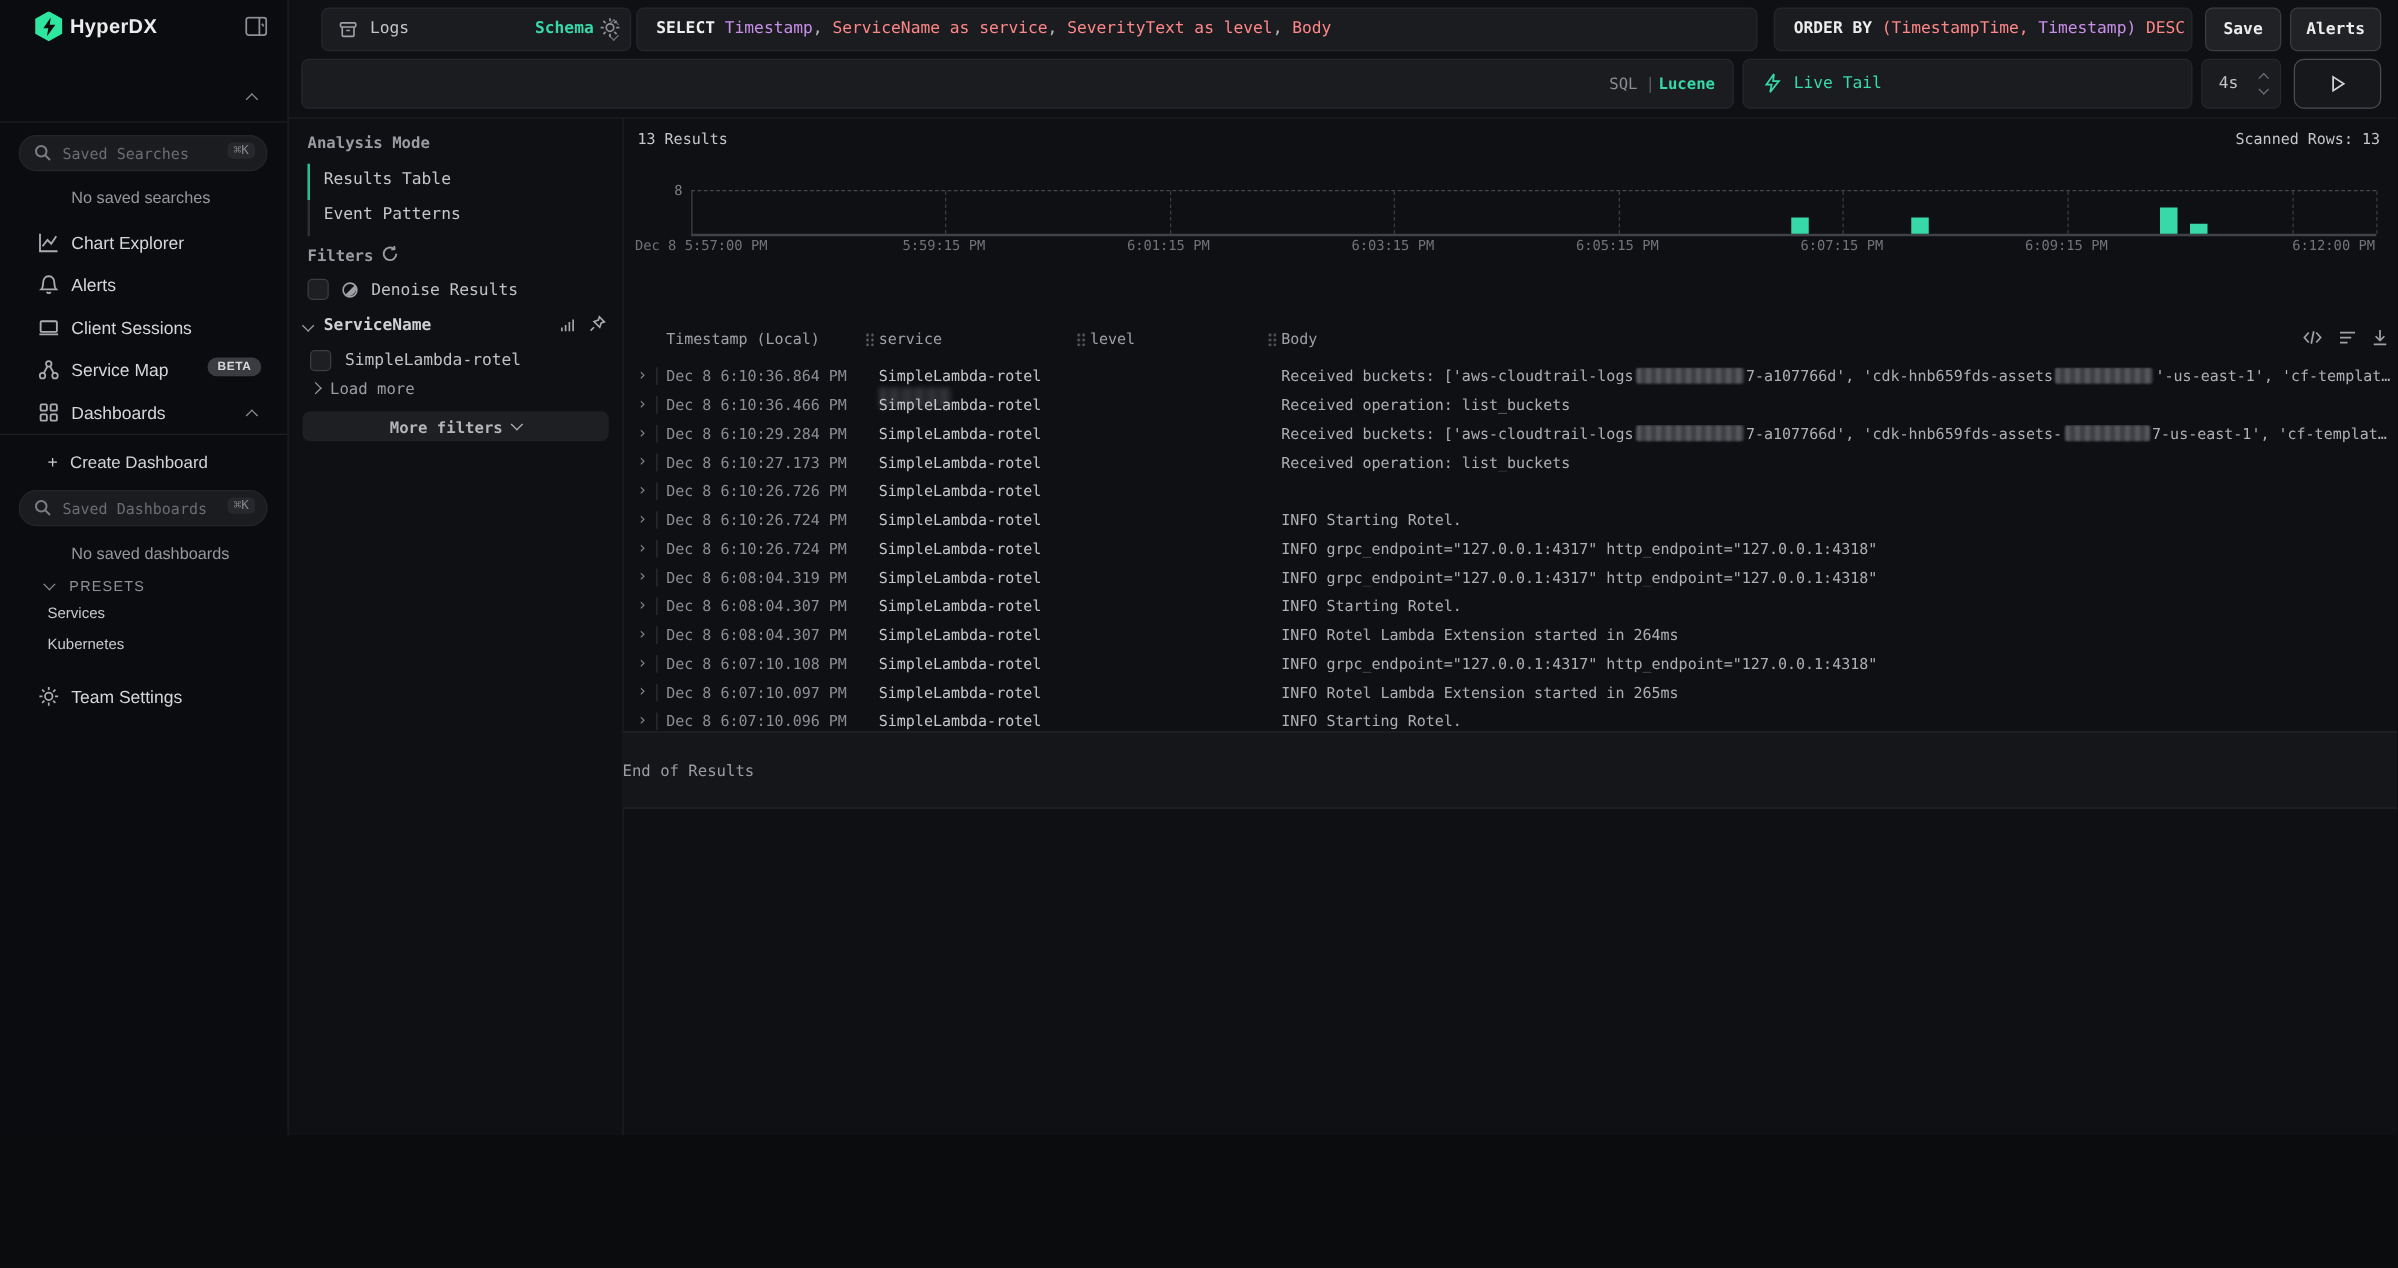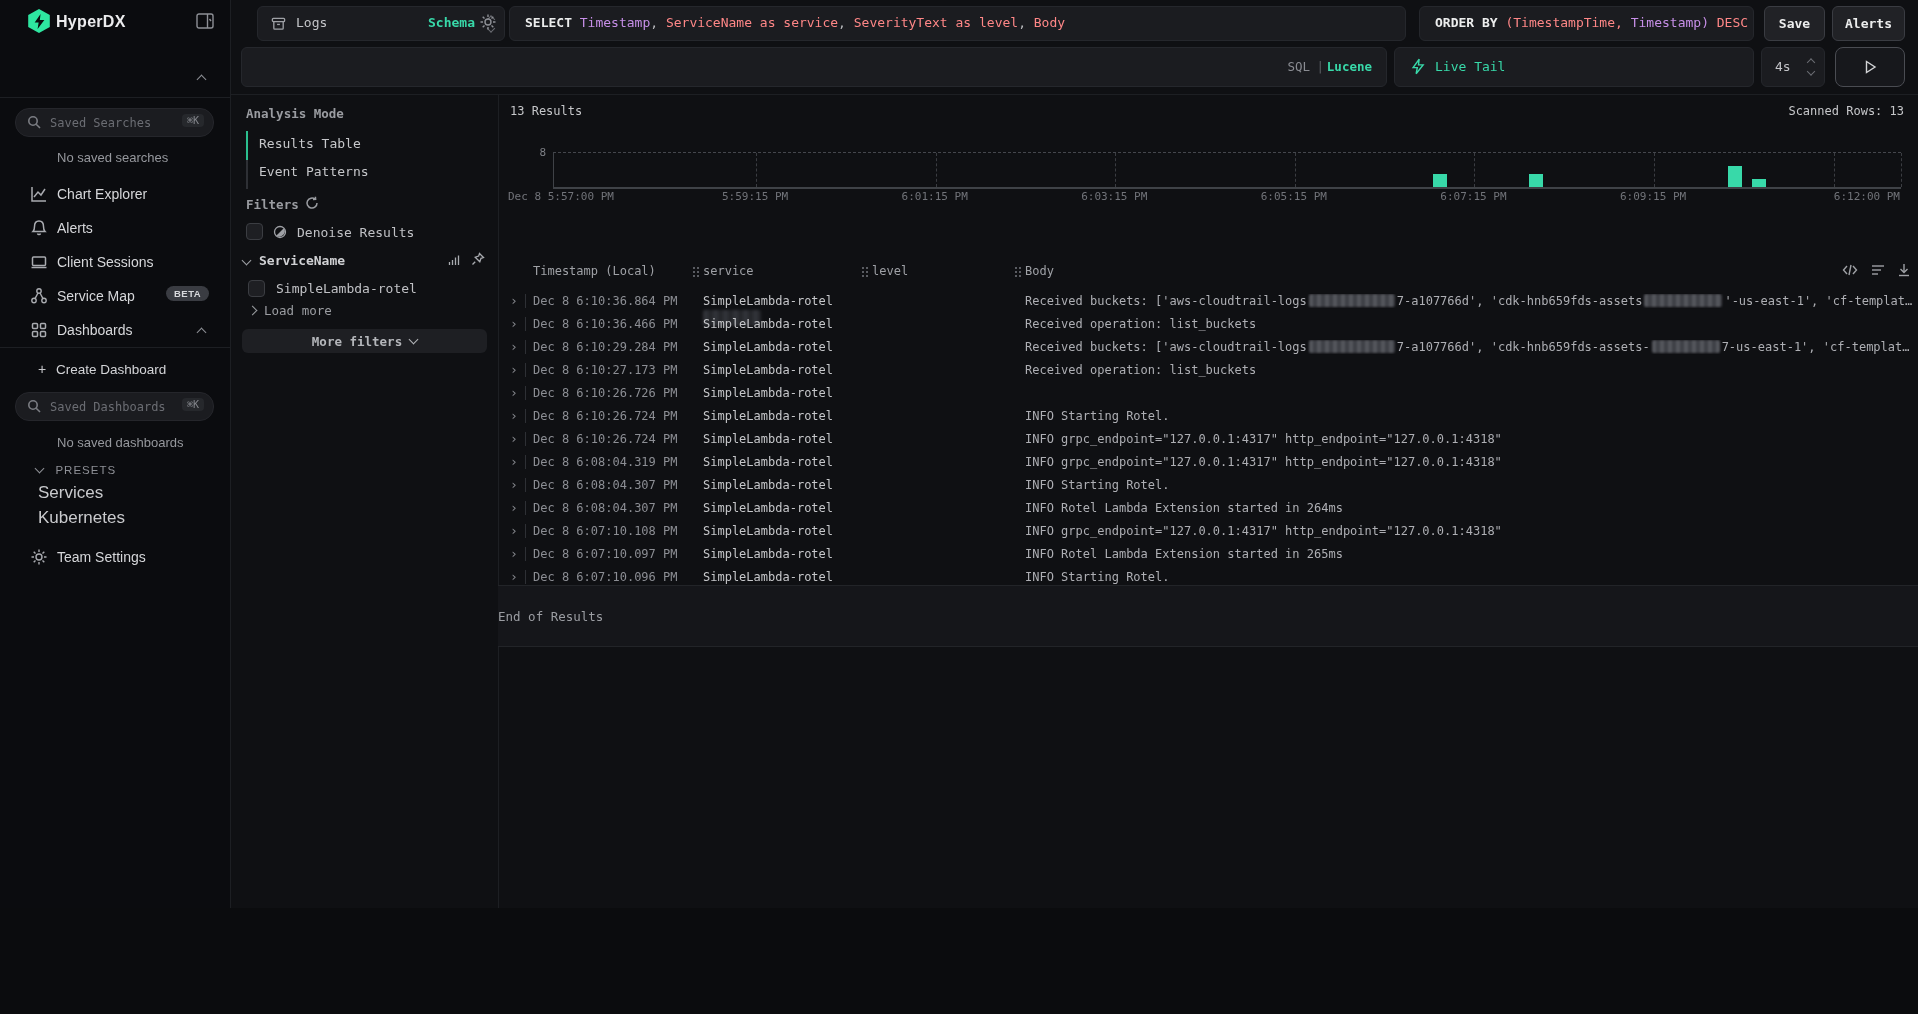--- a/index.html
+++ b/index.html
@@ -25,21 +25,21 @@
   .pill-input input::placeholder{color:#6b6d73;}
   .kbd{position:absolute;right:9px;top:5px;background:#26282c;border-radius:4px;padding:1px 5px;font-size:10px;color:#84868c;
        font-family:"DejaVu Sans Mono",monospace;}
   .mag{position:absolute;left:11px;top:6px;width:14px;height:14px;color:#7b7d83;}
   .muted-note{position:absolute;left:57px;font-size:13px;color:#96989d;}
   .beta{position:absolute;left:166px;top:1px;background:#3a3c42;color:#d8d9dc;font-size:9.5px;font-weight:bold;
         border-radius:9px;padding:2px 8px;letter-spacing:.5px;}
   .chev{display:inline-block;width:6px;height:6px;border-right:1.5px solid currentColor;border-bottom:1.5px solid currentColor;}
   .chev-up{transform:rotate(-135deg);} .chev-down{transform:rotate(45deg);} .chev-right{transform:rotate(-45deg);}
   .presets-lb{font-size:11.5px;letter-spacing:1px;color:#8e9096;}
-  .preset-item{position:absolute;left:38px;font-size:17px;color:#c9cacd;}
+  .preset-item{position:absolute;left:38px;font-size:12px;color:#c9cacd;}
   .help-circle{position:absolute;left:15px;top:932px;width:26px;height:26px;border:1px solid #33353a;border-radius:50%;
         color:#9fa1a6;font-weight:bold;font-size:13px;display:flex;align-items:center;justify-content:center;}
   .user-card{position:absolute;left:0;top:966px;width:206px;height:44px;border:1px solid #2c2e33;border-radius:10px;background:#701a75;}
   .avatar{position:absolute;left:10px;top:8px;width:27px;height:27px;border-radius:50%;background:#14453a;color:#38d9a9;
         font-size:11px;font-weight:bold;display:flex;align-items:center;justify-content:center;}
   .user-name{position:absolute;left:50px;top:6px;font-size:13px;font-weight:bold;color:#e6e7e9;}
   .user-org{position:absolute;left:50px;top:22px;font-size:12px;color:#9b9da2;}
 
   
   .tb-box{position:absolute;background:#1b1c20;border:1px solid #25272c;border-radius:6px;}

